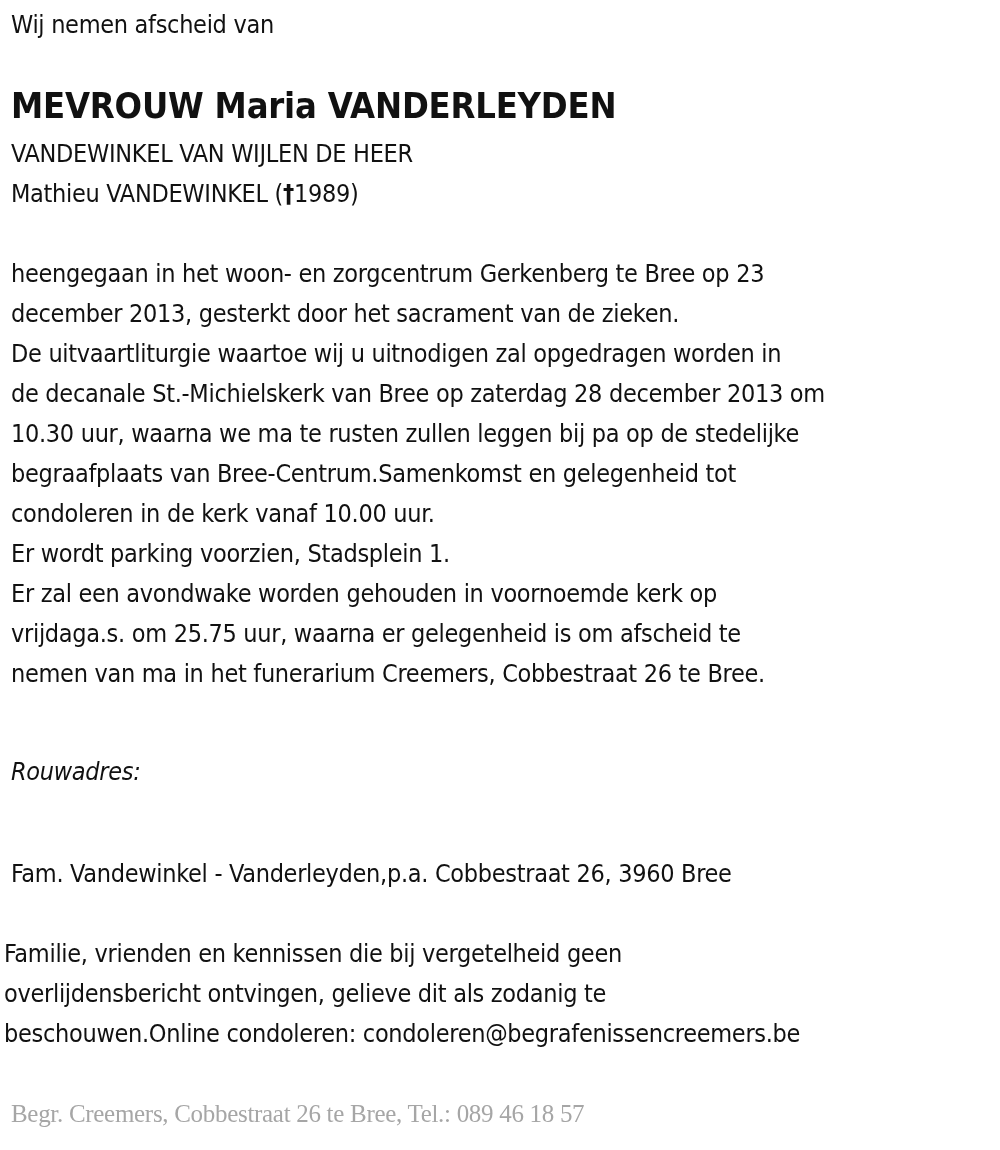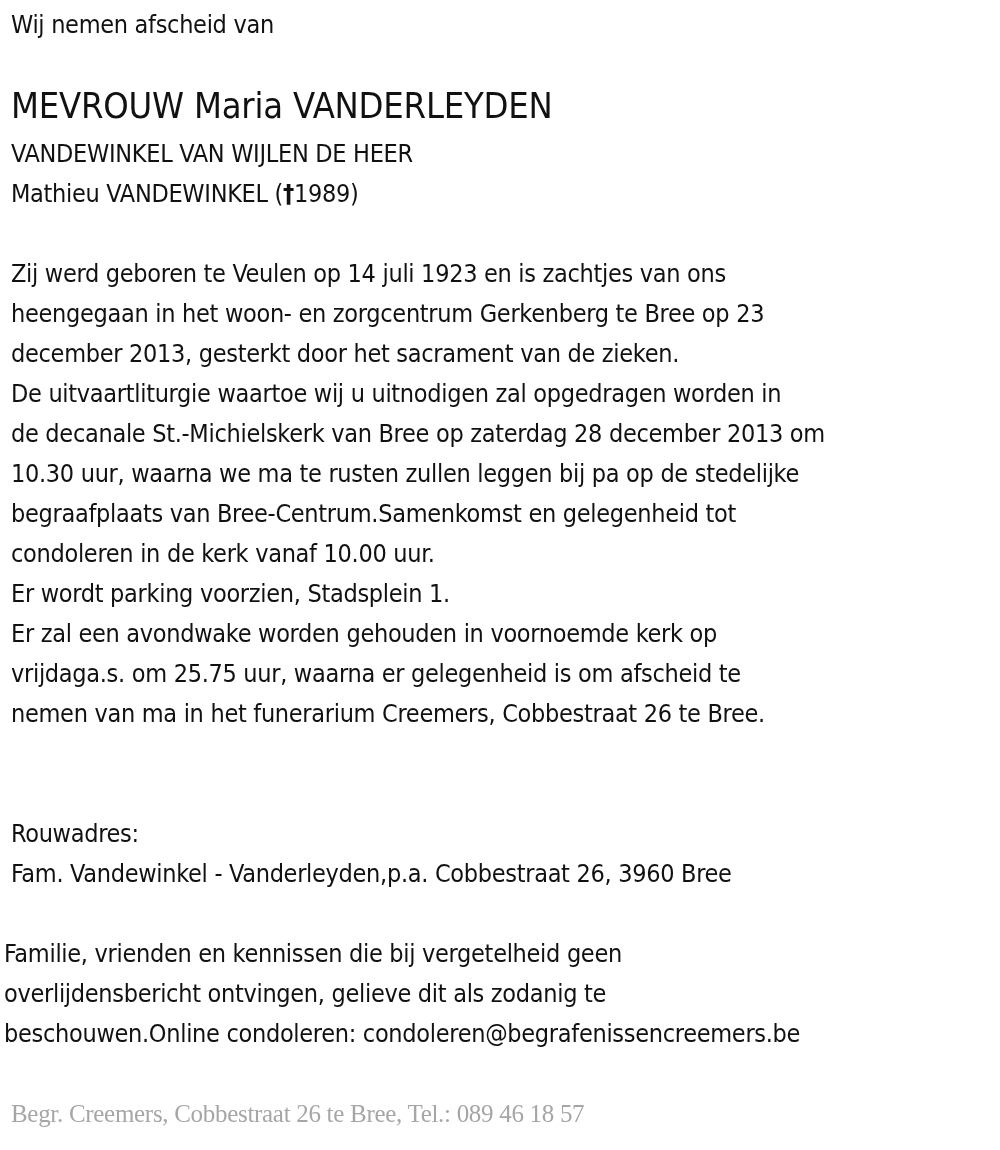--- a/index.html
+++ b/index.html
@@ -23,21 +23,21 @@
       position: absolute;
       left: 11px;
       white-space: nowrap;
       font-size: 25px;
       line-height: 40px;
       letter-spacing: -0.3px;
       font-stretch: condensed;
     }
     .title {
       font-size: 36px;
-      font-weight: normal;
+      font-weight: bold;
       line-height: 48px;
       letter-spacing: -0.2px;
       text-align: right;
     }
     .footer {
       color: #a6a6a6;
     }
     .body-block {
       position: absolute;
       left: 11px;
@@ -74,35 +74,34 @@
 
   <div class="line" style="top:5px;">Wij nemen afscheid van</div>
 
   <div class="line title" style="top:82px;">MEVROUW Maria VANDERLEYDEN</div>
 
   <div class="line" style="top:134px;">VANDEWINKEL VAN WIJLEN DE HEER</div>
 
   <div class="line" style="top:174px;"><span>Mathieu VANDEWINKEL (</span><span class="cross">†</span><span>1989)</span></div>
 
   <div class="body-block">
-    <span class="bl">Zij werd geboren te Veulen op 14 juli 1923 en is zachtjes van ons</span>
     <span class="bl">heengegaan in het woon- en zorgcentrum Gerkenberg te Bree op 23</span>
     <span class="bl">december 2013, gesterkt door het sacrament van de zieken.</span>
     <span class="bl">De uitvaartliturgie waartoe wij u uitnodigen zal opgedragen worden in</span>
     <span class="bl">de decanale St.-Michielskerk van Bree op zaterdag 28 december 2013 om</span>
     <span class="bl">10.30 uur, waarna we ma te rusten zullen leggen bij pa op de stedelijke</span>
     <span class="bl">begraafplaats van Bree-Centrum.Samenkomst en gelegenheid tot</span>
     <span class="bl">condoleren in de kerk vanaf 10.00 uur.</span>
     <span class="bl">Er wordt parking voorzien, Stadsplein 1.</span>
     <span class="bl">Er zal een avondwake worden gehouden in voornoemde kerk op</span>
     <span class="bl">vrijdaga.s. om 25.75 uur, waarna er gelegenheid is om afscheid te</span>
     <span class="bl">nemen van ma in het funerarium Creemers, Cobbestraat 26 te Bree.</span>
   </div>
 
-  <div class="line" style="top:814px;">Rouwadres:</div>
+  <div class="line" style="top:752px;font-style:italic;">Rouwadres:</div>
 
   <div class="line" style="top:854px;">Fam. Vandewinkel - Vanderleyden,p.a. Cobbestraat 26, 3960 Bree</div>
 
   <div class="closing-block">
     <span class="bl">Familie, vrienden en kennissen die bij vergetelheid geen</span>
     <span class="bl">overlijdensbericht ontvingen, gelieve dit als zodanig te</span>
     <span class="bl">beschouwen.Online condoleren: condoleren@begrafenissencreemers.be</span>
   </div>
 
   <div class="line footer" style="top:1094px;font-family:Liberation Serif, serif;">Begr. Creemers, Cobbestraat 26 te Bree, Tel.: 089 46 18 57</div>

